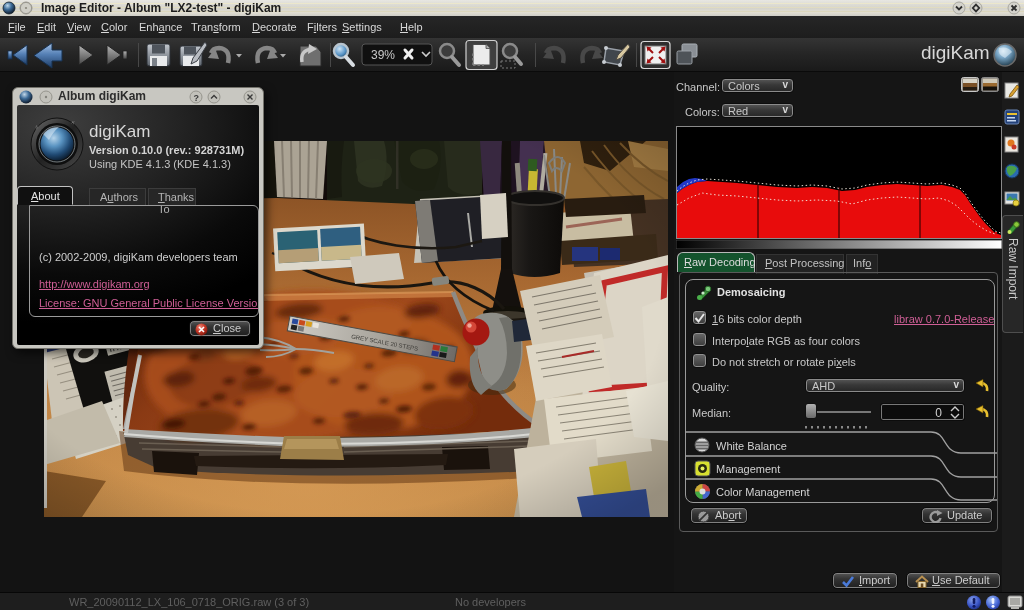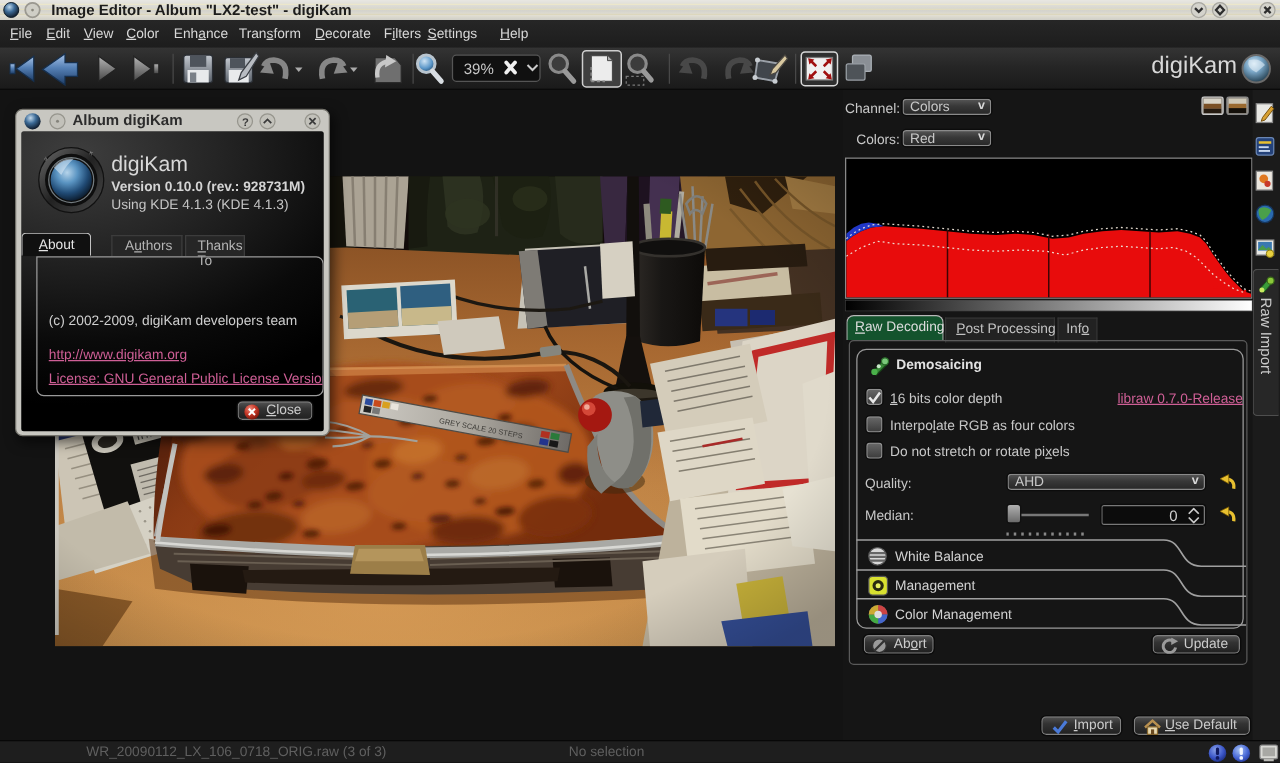--- a/index.html
+++ b/index.html
@@ -868,21 +868,21 @@
             </defs>
           <circle cx="6.5" cy="6.5" r="6" fill="url(#redx)"></circle>
           <path d="M4 4 L9 9 M9 4 L4 9" stroke="#fff" stroke-width="1.6"></path>
         </svg>
         <span style="position:absolute;left:23px;top:1px;"><u>C</u>lose</span>
       </div>
     </div>
   </div>
   <div id="statusbar">
     <div class="st" style="left:69px;">WR_20090112_LX_106_0718_ORIG.raw (3 of 3)</div>
-    <div class="st" style="left:455px;">No selection</div>
+    <div class="st" style="left:455px;">No developers</div>
     <svg class="abs" style="left:966px;top:2px" width="62" height="15">
       <defs>
         <radialGradient id="bi1" cx="40%" cy="32%" r="75%">
           <stop offset="0%" stop-color="#8aa2e8"></stop>
             <stop offset="60%" stop-color="#3a55c8"></stop>
             <stop offset="100%" stop-color="#1a2a78"></stop>
         </radialGradient>
         <radialGradient id="bi2" cx="40%" cy="32%" r="75%">
           <stop offset="0%" stop-color="#a8c4f4"></stop>
             <stop offset="60%" stop-color="#4a6ad8"></stop>

